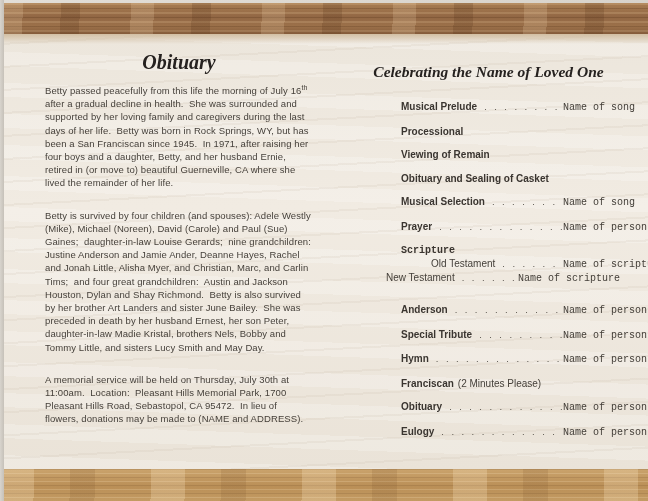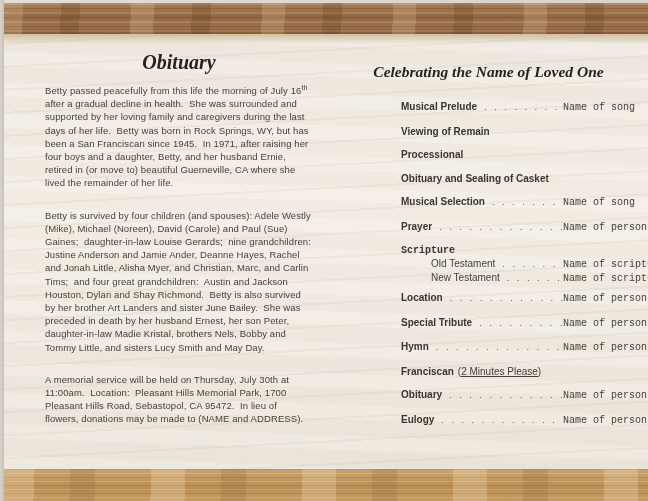--- a/index.html
+++ b/index.html
@@ -77,25 +77,25 @@
     font-weight: bold; font-style: italic;
     font-size: 15.5px; line-height: 19px;
     text-align: center; color: #262220;
     margin: 0 0 19px 0;
     white-space: nowrap;
   }
   .row { display: flex; align-items: baseline; font-size: 10px; line-height: 13px; margin-bottom: 10.5px; }
   .row .lead { display: flex; align-items: baseline; width: 162px; flex: none; padding-left: 44px; }
   .row.sub { padding-left: 30px; margin-bottom: 0; }
   .row.sub .lead { width: 132px; }
-  .row.sub-last { margin-bottom: 6px; }
+  .row.sub-last { margin-bottom: 18px; justify-content: flex-end; }
   .row.group { margin-bottom: 0; font-family: Liberation Mono, monospace; }
   .label { font-weight: bold; white-space: nowrap; color: #3a3530; }
   .label.plain { font-weight: normal; color: #45403a; }
-  .suffix { margin-left: 4px; white-space: nowrap; text-decoration: underline; }
+  .suffix { margin-left: 4px; white-space: nowrap; }
   .dots {
     flex: 1; overflow: hidden; white-space: nowrap;
     letter-spacing: 2.4px; color: #57524b;
     padding-left: 7px; font-size: 9.5px;
   }
   .value { white-space: nowrap; font-family: Liberation Mono, monospace; }
 </style>
 </head>
 <body>
 
@@ -119,32 +119,32 @@
   <div class="row">
     <span class="lead">
         <span class="label">Musical Prelude</span>
         <span class="dots">. . . . . . . . . . . . . . . . . . . . . . . . . . . . . . . . . . . . . . . . . . . . . . . . . . . . . . . . . . . . . . . . . . . . . . . . . . . . . . . . </span>
       </span>
     <span class="value">Name of song</span>
   </div>
 
   <div class="row">
     <span class="lead">
+        <span class="label">Processional</span>
+      </span>
+  </div>
+
+  <div class="row">
+    <span class="lead">
         <span class="label">Viewing of Remain</span>
       </span>
   </div>
 
   <div class="row">
     <span class="lead">
-        <span class="label">Processional</span>
-      </span>
-  </div>
-
-  <div class="row">
-    <span class="lead">
         <span class="label">Obituary and Sealing of Casket</span>
       </span>
   </div>
 
   <div class="row">
     <span class="lead">
         <span class="label">Musical Selection</span>
         <span class="dots">. . . . . . . . . . . . . . . . . . . . . . . . . . . . . . . . . . . . . . . . . . . . . . . . . . . . . . . . . . . . . . . . . . . . . . . . . . . . . . . . </span>
       </span>
     <span class="value">Name of song</span>
@@ -175,21 +175,21 @@
   <div class="row sub sub-last">
     <span class="lead">
         <span class="label plain">New Testament</span>
         <span class="dots">. . . . . . . . . . . . . . . . . . . . . . . . . . . . . . . . . . . . . . . . . . . . . . . . . . . . . . . . . . . . . . . . . . . . . . . . . . . . . . . . </span>
       </span>
     <span class="value">Name of scripture</span>
   </div>
 
   <div class="row">
     <span class="lead">
-        <span class="label">Location</span>
+        <span class="label">Anderson</span>
         <span class="dots">. . . . . . . . . . . . . . . . . . . . . . . . . . . . . . . . . . . . . . . . . . . . . . . . . . . . . . . . . . . . . . . . . . . . . . . . . . . . . . . . </span>
       </span>
     <span class="value">Name of person</span>
   </div>
 
   <div class="row">
     <span class="lead">
         <span class="label">Special Tribute</span>
         <span class="dots">. . . . . . . . . . . . . . . . . . . . . . . . . . . . . . . . . . . . . . . . . . . . . . . . . . . . . . . . . . . . . . . . . . . . . . . . . . . . . . . . </span>
       </span>

